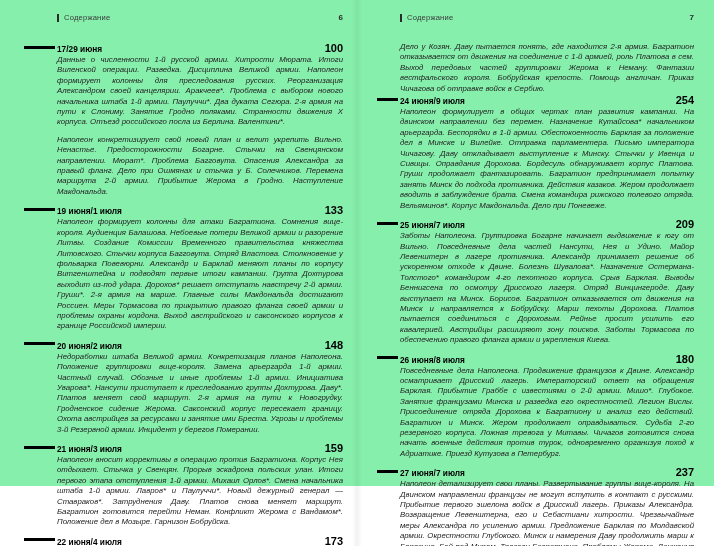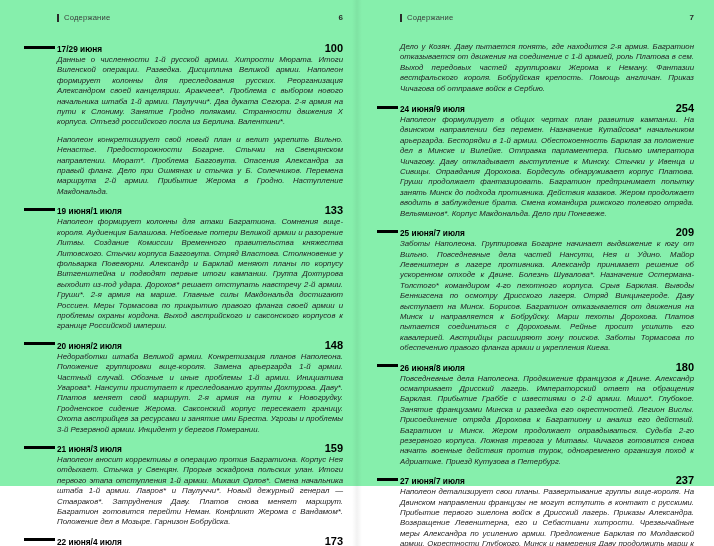--- a/index.html
+++ b/index.html
@@ -44,21 +44,21 @@
   .entry-date{font-size:8.3px;font-weight:bold;color:#000;}
   .entry-page{font-size:11px;font-weight:bold;color:#000;}
   .entry-desc,.continuation{
     margin:0;
     font-size:7.8px;
     font-style:italic;
     line-height:10.4px;
     color:#222;
     text-align:justify;
   }
-  .continuation{margin-bottom:8px;}
+  .continuation{margin-bottom:0;}
 </style>
 </head>
 <body>
 
 <div class="spread">
 
   <div class="page page-left">
     <div class="page-header">
       <span class="header-left">
         <span class="header-bar"></span>

